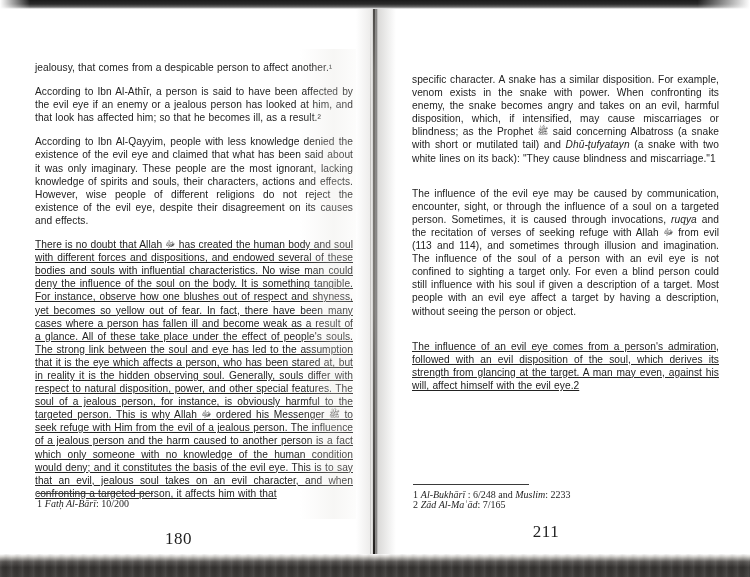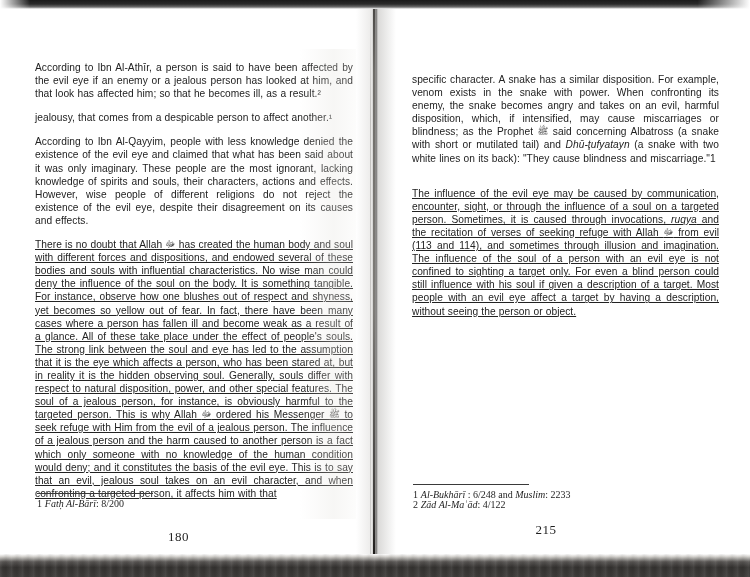--- a/index.html
+++ b/index.html
@@ -141,21 +141,21 @@
     margin: 0 0 5px 0;
   }
   .fn-line { white-space: nowrap; }
   .fn-line .t { font-family: "Liberation Serif", serif; font-style: italic; }
   .fn-line .n { font-family: "Liberation Serif", serif; font-style: normal; }
 
   
   .folio {
     position: absolute;
     font-family: "Liberation Serif", serif;
-    font-size: 13px;
+    font-size: 17px;
     color: #1f1f1f;
     letter-spacing: 0.5px;
   }
   .folio-left  { left: 0;   top: 520px; width: 357px; text-align: center; }
 
   
   .mottle {
     position: absolute;
     left: 300px; top: 40px;
     width: 56px; height: 470px;
@@ -165,58 +165,59 @@
 </style>
 </head>
 <body>
 
 <div id="scan">
 
   <div class="page page-left">
 
     <div class="col col-left">
 
+      <p class="para">jealousy, that comes from a despicable person to affect another.¹</p>
+
       <p class="para">According to Ibn Al-Athīr, a person is said to have been affected by the evil eye if an enemy or a jealous person has looked at him, and that look has affected him; so that he becomes ill, as a result.²</p>
-
-      <p class="para">jealousy, that comes from a despicable person to affect another.¹</p>
 
       <p class="para">According to Ibn Al-Qayyim, people with less knowledge denied the existence of the evil eye and claimed that what has been said about it was only imaginary. These people are the most ignorant, lacking knowledge of spirits and souls, their characters, actions and effects. However, wise people of different religions do not reject the existence of the evil eye, despite their disagreement on its causes and effects.</p>
 
       <p class="para"><span>There is no doubt that Allah </span><span class="sym">ﷻ</span><span> has created the human body and soul with different forces and dispositions, and endowed several of these bodies and souls with influential characteristics. No wise man could deny the influence of the soul on the body. It is something tangible. For instance, observe how one blushes out of respect and shyness, yet becomes so yellow out of fear. In fact, there have been many cases where a person has fallen ill and become weak as a result of a glance. All of these take place under the effect of people's souls. The strong link between the soul and eye has led to the assumption that it is the eye which affects a person, who has been stared at, but in reality it is the hidden observing soul. Generally, souls differ with respect to natural disposition, power, and other special features. The soul of a jealous person, for instance, is obviously harmful to the targeted person. This is why Allah </span><span class="sym">ﷻ</span><span> ordered his Messenger </span><span class="sym">ﷺ</span><span> to seek refuge with Him from the evil of a jealous person. The influence of a jealous person and the harm caused to another person is a fact which only someone with no knowledge of the human condition would deny; and it constitutes the basis of the evil eye. This is to say that an evil, jealous soul takes on an evil character, and when confronting a targeted person, it affects him with that</span></p>
 
     </div>
 
     <div class="fn-block fn-left">
       <div class="fn-rule"></div>
-      <div class="fn-line"><span class="n">1</span>&nbsp;<span class="t">Fatḥ Al-Bārī</span><span class="n">: 8/200</span></div>
+      <div class="fn-line"><span class="n">1</span>&nbsp;<span class="t">Fatḥ Al-Bārī</span><span class="n">: 10/200</span></div>
     </div>
 
     <div class="folio folio-left">180</div>
 
     <div class="mottle"></div>
   </div>
 
   <div class="page page-right">
 
     <div class="col col-right" style="left:16px; top:38px; width:307px;margin-top:26px;">
 
       <p class="para gap-lg"><span>specific character. A snake has a similar disposition. For example, venom exists in the snake with power. When confronting its enemy, the snake becomes angry and takes on an evil, harmful disposition, which, if intensified, may cause miscarriages or blindness; as the Prophet </span><span class="sym">ﷺ</span><span> said concerning Albatross (a snake with short or mutilated tail) and </span><span class="ital">Dhū-ţufyatayn</span><span> (a snake with two white lines on its back): "They cause blindness and miscarriage."1</span></p>
 
       <p class="para gap-lg"><span>The influence of the evil eye may be caused by communication, encounter, sight, or through the influence of a soul on a targeted person. Sometimes, it is caused through invocations, </span><span class="ital">ruqya</span><span> and the recitation of verses of seeking refuge with Allah </span><span class="sym">ﷻ</span><span> from evil (113 and 114), and sometimes through illusion and imagination. The influence of the soul of a person with an evil eye is not confined to sighting a target only. For even a blind person could still influence with his soul if given a description of a target. Most people with an evil eye affect a target by having a description, without seeing the person or object.</span></p>
 
+      <p class="para">The influence of an evil eye comes from a person's admiration, followed with an evil disposition of the soul, which derives its strength from glancing at the target. A man may even, against his will, affect himself with the evil eye.2</p>
 
     </div>
 
     <div class="fn-block fn-right" style="left:17px; top:475px;">
       <div class="fn-rule"></div>
       <div class="fn-line"><span class="n">1</span>&nbsp;<span class="t">Al-Bukhārī</span><span class="n"> : 6/248 and </span><span class="t">Muslim</span><span class="n">: 2233</span></div>
-      <div class="fn-line"><span class="n">2</span>&nbsp;<span class="t">Zād Al-Maʿād</span><span class="n">: 4/122</span></div>
-    </div>
-
-    <div class="folio" style="left:0; top:513px; width:300px; text-align:center;">215</div>
+      <div class="fn-line"><span class="n">2</span>&nbsp;<span class="t">Zād Al-Maʿād</span><span class="n">: 7/165</span></div>
+    </div>
+
+    <div class="folio" style="left:0; top:513px; width:300px; text-align:center;">211</div>
 
   </div>
 
   <div class="gutter-shade"></div>
   <div class="gutter-line2"></div>
   <div class="gutter-line"></div>
 
   <div class="edge-top"></div>
   <div class="edge-top-taper"></div>
   <div class="edge-right"></div>

